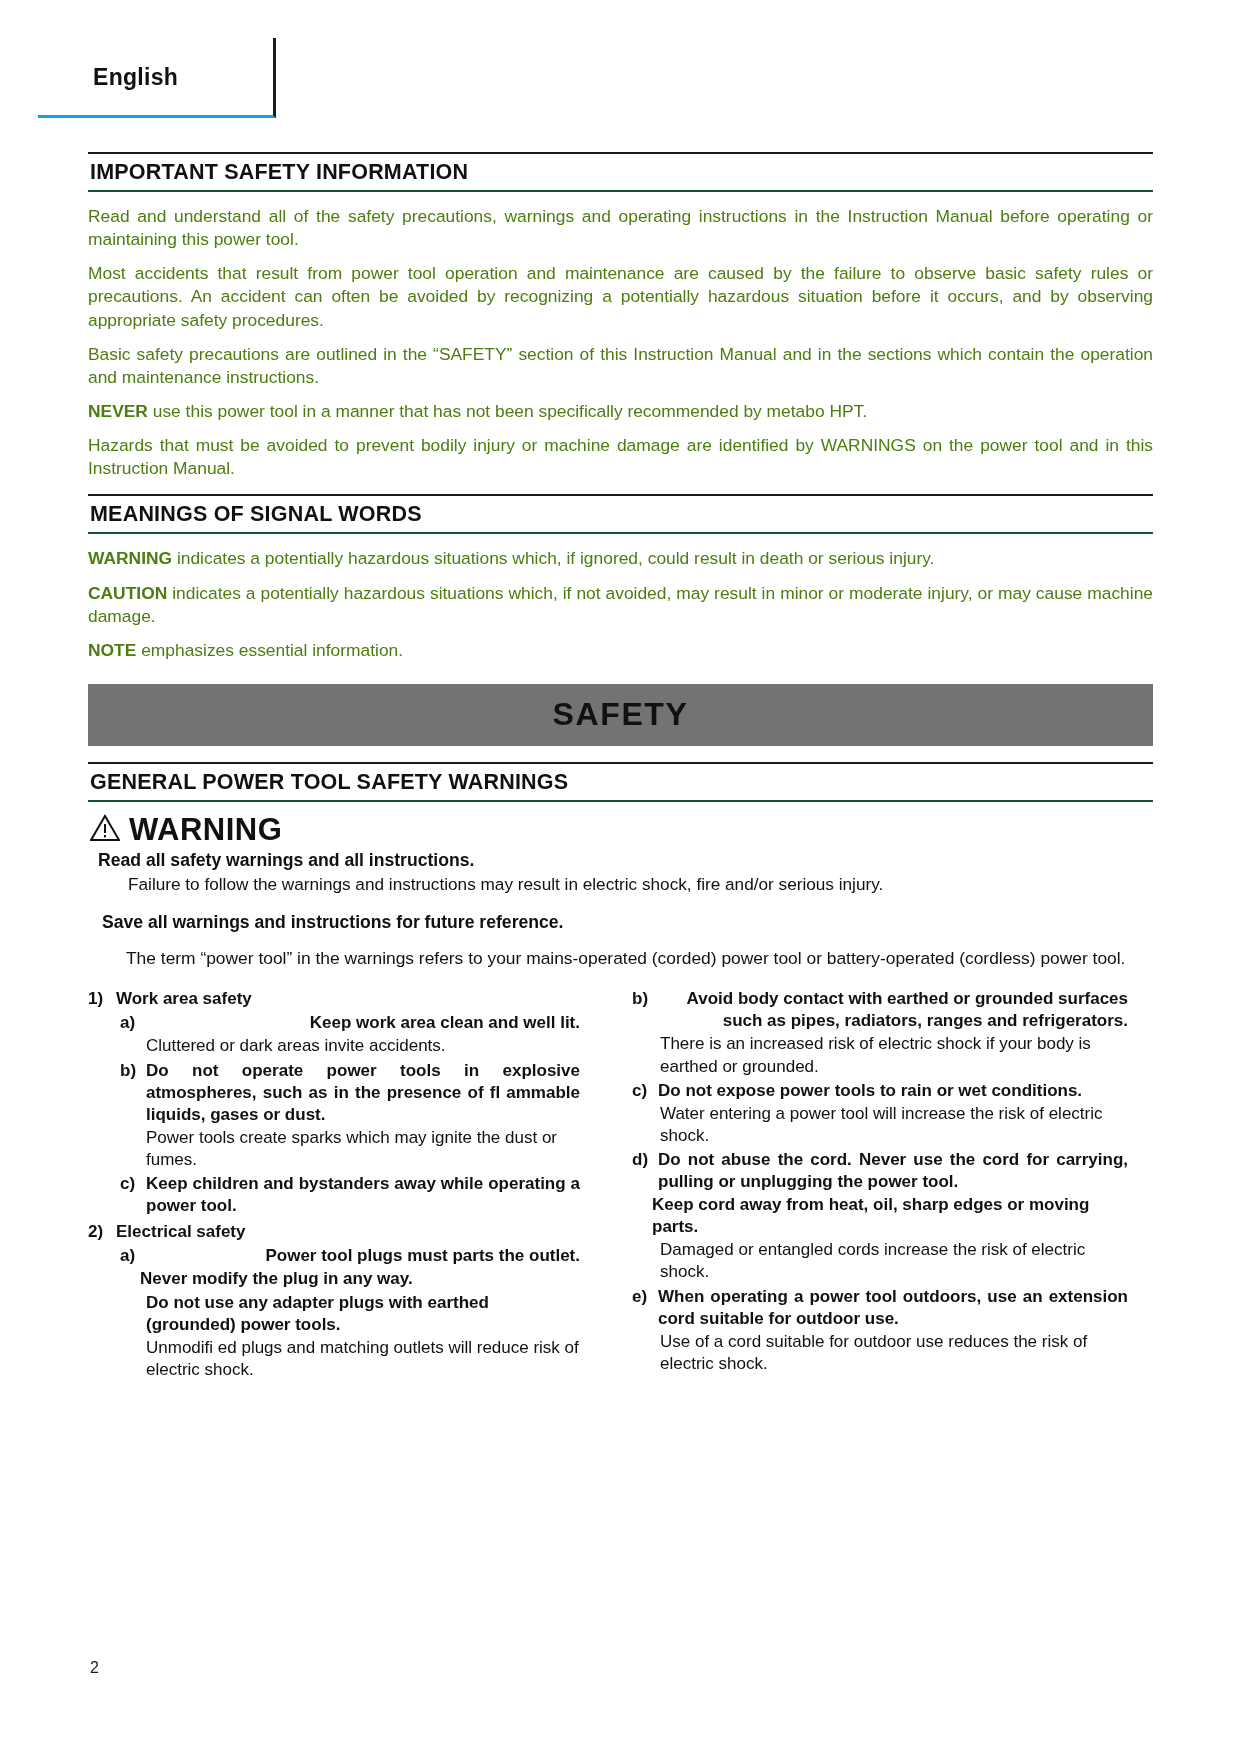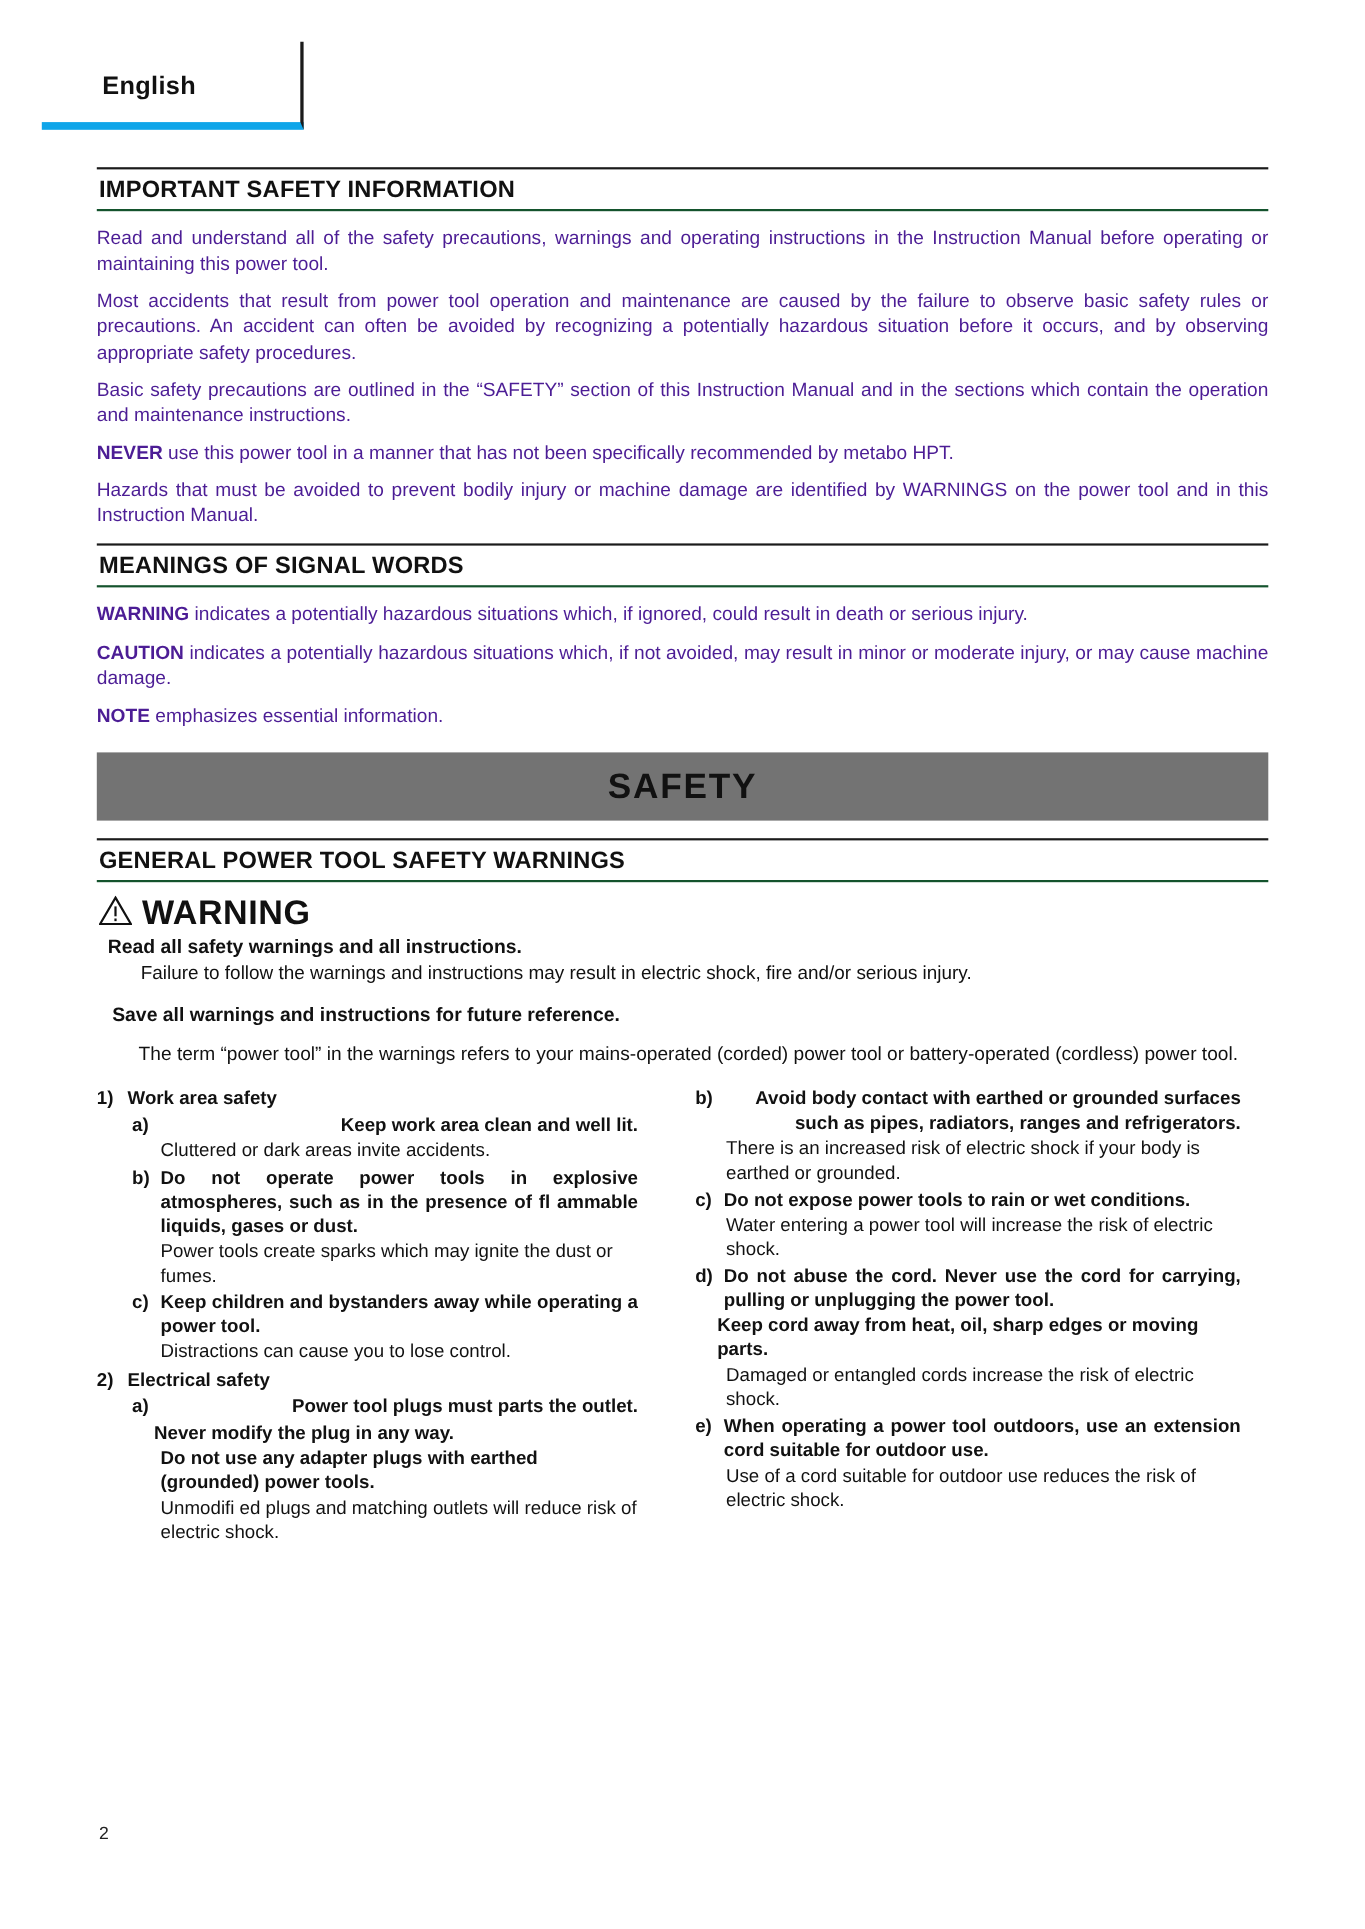--- a/index.html
+++ b/index.html
@@ -23,21 +23,21 @@
   }
 
   
   .header-tab {
     position: absolute;
     left: 38px;
     top: 38px;
     width: 238px;
     height: 80px;
     box-sizing: border-box;
-    border-bottom: 7px solid #0ea5e9;
+    border-bottom: 3px solid #0ea5e9;
     border-right: 3px solid #1b1b1b;
   }
   .header-tab .lang {
     position: absolute;
     left: 55px;
     top: 26px;
     font-size: 23px;
     font-weight: bold;
     letter-spacing: 0.3px;
     color: #111;
@@ -64,21 +64,21 @@
     margin: 0;
     padding: 6px 0 5px 2px;
     letter-spacing: 0.2px;
   }
 
   p.para {
     font-size: 17.4px;
     line-height: 1.33;
     margin: 11px 0 0 0;
     text-align: justify;
-    color: #4c1d95;
+    color: #4d7c0f;
   }
   p.para.first { margin-top: 13px; }
   p.para .b { font-weight: bold; }
 
   
   .safety-banner {
     margin-top: 22px;
     background: #737373;
     height: 62px;
     display: flex;
@@ -271,21 +271,20 @@
         <div class="lvl2 just">
           <span class="mark">b)</span>
           <span class="txt">Do not operate power tools in explosive atmospheres, such as in the presence of fl ammable liquids, gases or dust.</span>
         </div>
         <div class="desc">Power tools create sparks which may ignite the dust or fumes.</div>
 
         <div class="lvl2 just">
           <span class="mark">c)</span>
           <span class="txt">Keep children and bystanders away while operating a power tool.</span>
         </div>
-        <div class="desc">Distractions can cause you to lose control.</div>
 
         <div class="lvl1" style="margin-top:4px;">
           <span class="mark">2)</span>
           <span class="txt">Electrical  safety</span>
         </div>
 
         <div class="lvl2">
           <span class="mark">a)</span>
           <span class="txt">Power tool plugs must parts the outlet.</span>
         </div>

